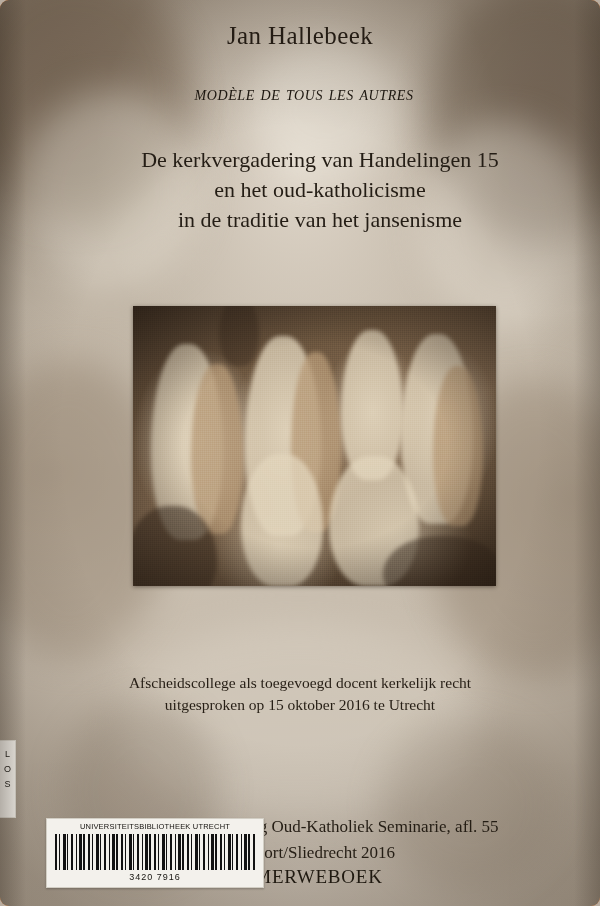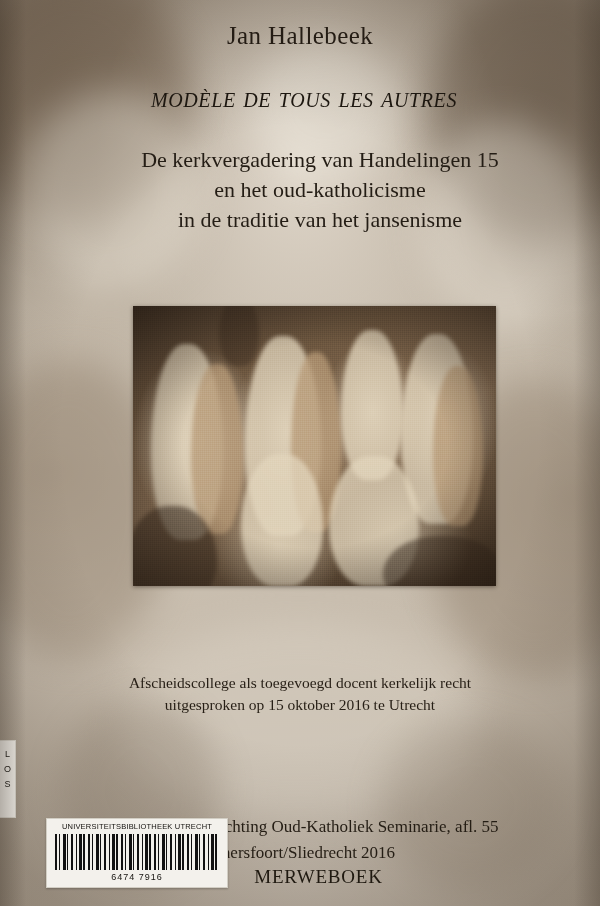--- a/index.html
+++ b/index.html
@@ -13,20 +13,21 @@
     font-family: "Liberation Serif", serif;
     background: #b9ada0;
   }
 
   .cover {
     position: relative;
     width: 600px;
     height: 906px;
     overflow: hidden;
     background: #f97316;
+    border-radius: 9px;
   }
 
   
   .bg {
     position: absolute;
     inset: 0;
     background:
       radial-gradient(ellipse 55% 45% at 50% 18%, rgba(232,224,212,0.85) 0%, rgba(232,224,212,0.0) 62%),
       radial-gradient(ellipse 40% 30% at 12% 12%, rgba(120,102,84,0.55) 0%, rgba(120,102,84,0) 65%),
       radial-gradient(ellipse 38% 32% at 90% 14%, rgba(110,94,78,0.5) 0%, rgba(110,94,78,0) 65%),
@@ -77,21 +78,21 @@
     letter-spacing: 0.4px;
   }
 
   .main-title {
     position: absolute;
     top: 82px;
     left: 8px;
     right: 0;
     text-align: center;
     font-style: italic;
-    font-size: 28px;
+    font-size: 20px;
     color: #1d1710;
     letter-spacing: 0.6px;
     font-variant: small-caps;
     text-transform: lowercase;
   }
 
   .subtitle {
     position: absolute;
     top: 145px;
     left: 0;
@@ -186,21 +187,21 @@
     letter-spacing: 0.8px;
     color: #1f1910;
     padding-left: 37px;
   }
 
   
   .library-sticker {
     position: absolute;
     left: 46px;
     top: 818px;
-    width: 182px;
+    width: 218px;
     height: 70px;
     background: #f3f1ec;
     border: 1px solid #d2cec4;
     box-shadow: 0 1px 2px rgba(0,0,0,0.25);
     text-align: center;
     padding-top: 3px;
     box-sizing: border-box;
   }
   .library-sticker .lib-name {
     font-family: "Liberation Sans", sans-serif;
@@ -326,19 +327,19 @@
 
   <div class="spine-label">
     <div>L</div>
     <div>O</div>
     <div>S</div>
   </div>
 
   <div class="library-sticker">
     <div class="lib-name">UNIVERSITEITSBIBLIOTHEEK UTRECHT</div>
     <div class="barcode"></div>
-    <div class="barcode-number">6474 7916</div>
+    <div class="barcode-number">3420 7916</div>
   </div>
 
   <div class="edge-shadow-left"></div>
   <div class="edge-shadow-right"></div>
 
 </div>
 
 </body></html>

